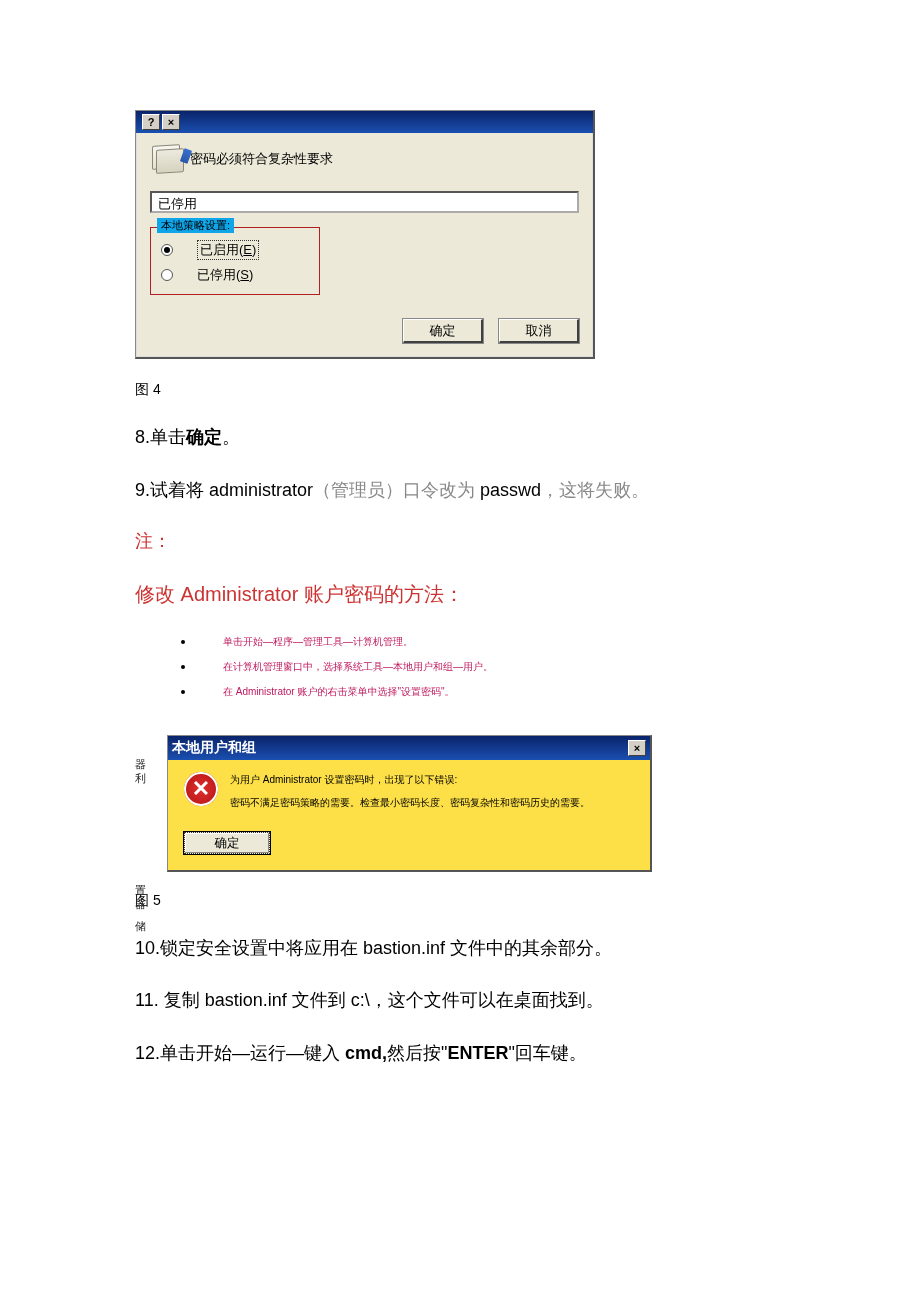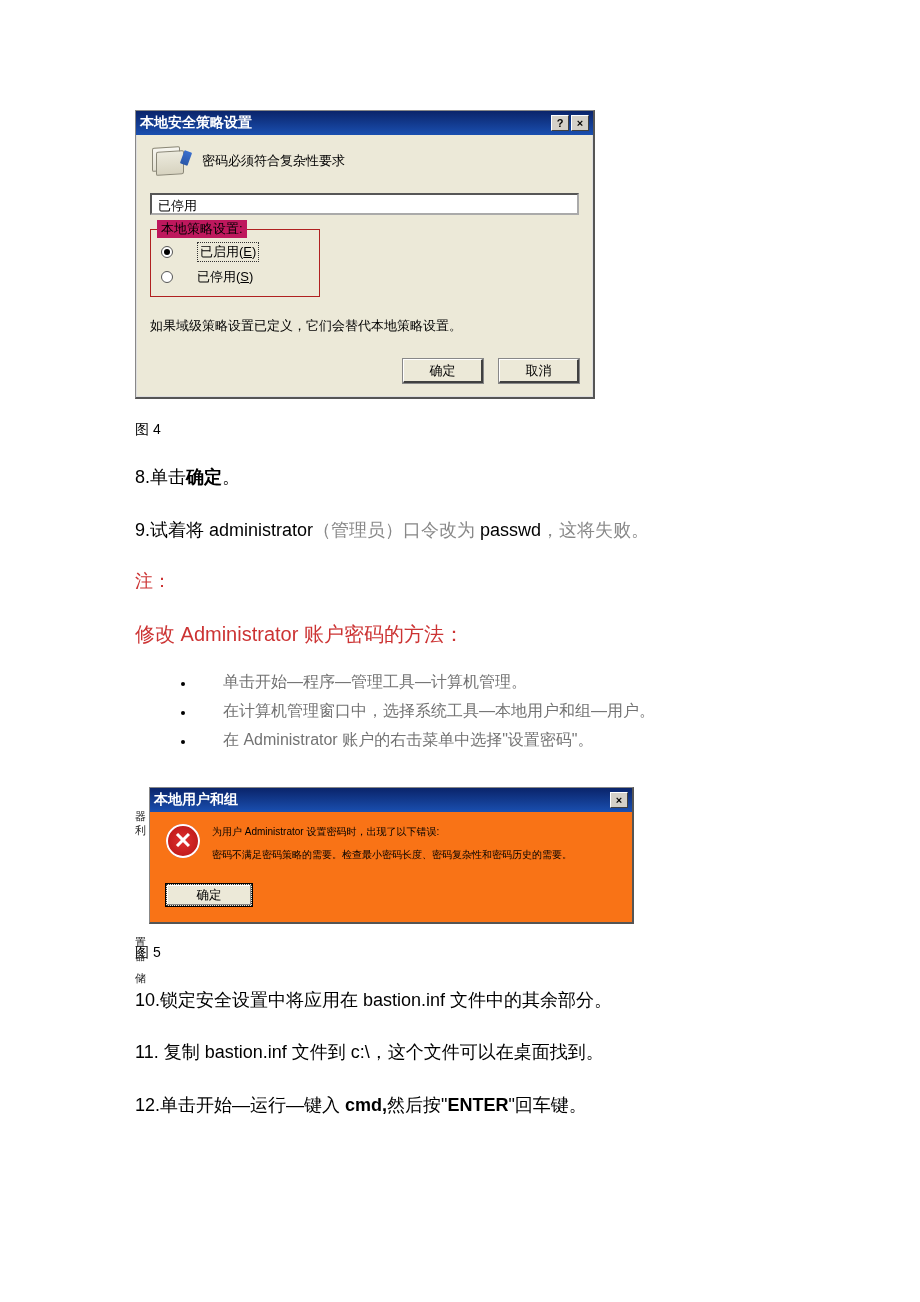--- a/index.html
+++ b/index.html
@@ -43,21 +43,21 @@
       border-bottom: 1px solid #404040;
       color: #000;
       font-family: Arial;
       font-size: 11px;
       font-weight: bold;
       text-align: center;
       line-height: 14px;
       margin-left: 2px;
     }
     .d1-body { padding: 10px 14px 14px 14px; }
-    .policy-row { display: flex; align-items: center; gap: 12px; margin-bottom: 16px; }
+    .policy-row { display: flex; align-items: center; margin-bottom: 16px; }
     .policy-icon { width: 40px; height: 32px; position: relative; }
     .policy-icon .book { position:absolute; left:2px; top:2px; width:28px; height:24px; background:linear-gradient(#f7f6f0,#e4e1d2); border:1px solid #8a8777; border-radius:2px; transform:skewY(-4deg); }
     .policy-icon .book2 { position:absolute; left:6px; top:6px; width:28px; height:24px; background:linear-gradient(#eceadd,#d7d3c0); border:1px solid #8a8777; border-radius:2px; transform:skewY(-4deg); }
     .policy-icon .rib { position:absolute; right:0; top:6px; width:8px; height:14px; background:linear-gradient(#3a6fce,#2a57a8); border-radius:1px; transform:rotate(20deg); }
     .lbl { font-size: 13px; }
     .section-lbl { font-size: 13px; margin-top: 4px; margin-bottom: 4px; }
     .sunken {
       background: #fff;
       border: 2px inset #aaa;
       padding: 2px 6px;
@@ -67,23 +67,23 @@
     }
     .groupbox {
       border: 1px solid #b02020;
       padding: 6px 10px 10px 10px;
       margin-top: 14px;
       width: 170px;
       position: relative;
     }
     .group-legend {
       position: absolute; top: -10px; left: 6px;
-      background: #be185d;
+      background: #0ea5e9;
       padding: 0 4px;
-      font-size: 13px;
+      font-size: 11px;
     }
     .radio-row { display:flex; align-items:center; gap:24px; margin-top:6px; font-size:13px; }
     .radio { width:12px; height:12px; border-radius:50%; border:1px solid #555; background:#fff; display:inline-flex; align-items:center; justify-content:center; }
     .radio.sel::after { content:""; width:6px; height:6px; border-radius:50%; background:#000; }
     .dotted-sel { border:1px dotted #333; padding:0 2px; }
     .u { text-decoration: underline; }
     .note-line { font-size: 13px; margin-top: 20px; }
     .btn-row { display:flex; justify-content:flex-end; gap:16px; margin-top: 24px; }
     .win-btn {
       width: 80px; height: 24px;
@@ -98,30 +98,30 @@
     }
     
     .caption { font-size: 14px; margin: 6px 0 24px 0; }
     .para { font-size: 18px; margin: 0 0 24px 0; line-height: 1.6; }
     .para .light { color: #888; }
     .red-big { color: #cc3333; font-size: 18px; margin: 0 0 28px 0; }
     .red-mid { color: #cc3333; font-size: 20px; margin: 0 0 24px 0; }
     ul.redlist { list-style: disc; padding-left: 60px; margin-bottom: 36px; }
     ul.redlist li { padding-left: 28px; margin-bottom: 8px; }
     ul.redlist li::marker { color: #000; font-size: 12px; }
-    ul.redlist li span { color: #737373; font-size: 16px; }
+    ul.redlist li span { color: #be185d; font-size: 10px; }
     
     .dialog-wrap-2 { position:relative; margin-bottom: 20px; }
     .dialog2 {
       width: 485px;
-      background:#f97316;
+      background:#fde047;
       border:1px solid #888;
       border-right:2px solid #555; border-bottom:2px solid #555;
       position: relative;
-      margin-left: 14px;
+      margin-left: 32px;
     }
     .d2-title {
       background: linear-gradient(#0a246a,#1a4fb0);
       color:#fff; font-weight:bold; font-size:14px;
       padding:3px 4px; display:flex; align-items:center;
     }
     .d2-body { padding: 12px 16px 16px 16px; }
     .d2-row { display:flex; gap:12px; }
     .err-icon { width:34px; height:34px; border-radius:50%; background:radial-gradient(#e03030,#b01010); display:flex; align-items:center; justify-content:center; color:#fff; font-weight:bold; font-size:22px; box-shadow:inset 0 0 0 2px #fff; flex:none; }
     .d2-text { font-size:10px; line-height:1.5; }
@@ -134,21 +134,20 @@
       box-shadow: inset -1px -1px 0 #888, inset 1px 1px 0 #fff, 0 0 0 1px #000;
     }
     .frag-left { position:absolute; left:0; font-size:11px; color:#222; line-height:14px; }
   </style>
 </head>
 <body>
 
 <div class="dialog-wrap-1">
   <div class="dialog1">
     <div class="d1-title">
-      <span class="d1-title-text">本地安全策略设置</span>
       <span class="d1-tbtn">?</span>
       <span class="d1-tbtn">×</span>
     </div>
     <div class="d1-body">
       <div class="policy-row">
         <div class="policy-icon">
           <div class="book"></div>
             <div class="book2"></div>
             <div class="rib"></div>
         </div>
@@ -161,21 +160,20 @@
         <div class="radio-row">
           <span class="radio sel"></span>
           <span class="dotted-sel"><span>已启用</span>(<span class="u">E</span>)</span>
         </div>
         <div class="radio-row">
           <span class="radio"></span>
           <span><span>已停用</span>(<span class="u">S</span>)</span>
         </div>
       </div>
 
-      <div class="note-line">如果域级策略设置已定义，它们会替代本地策略设置。</div>
 
       <div class="btn-row">
         <div class="win-btn">确定</div>
         <div class="win-btn">取消</div>
       </div>
     </div>
   </div>
 </div>
 
 <div class="caption">图 4</div>

